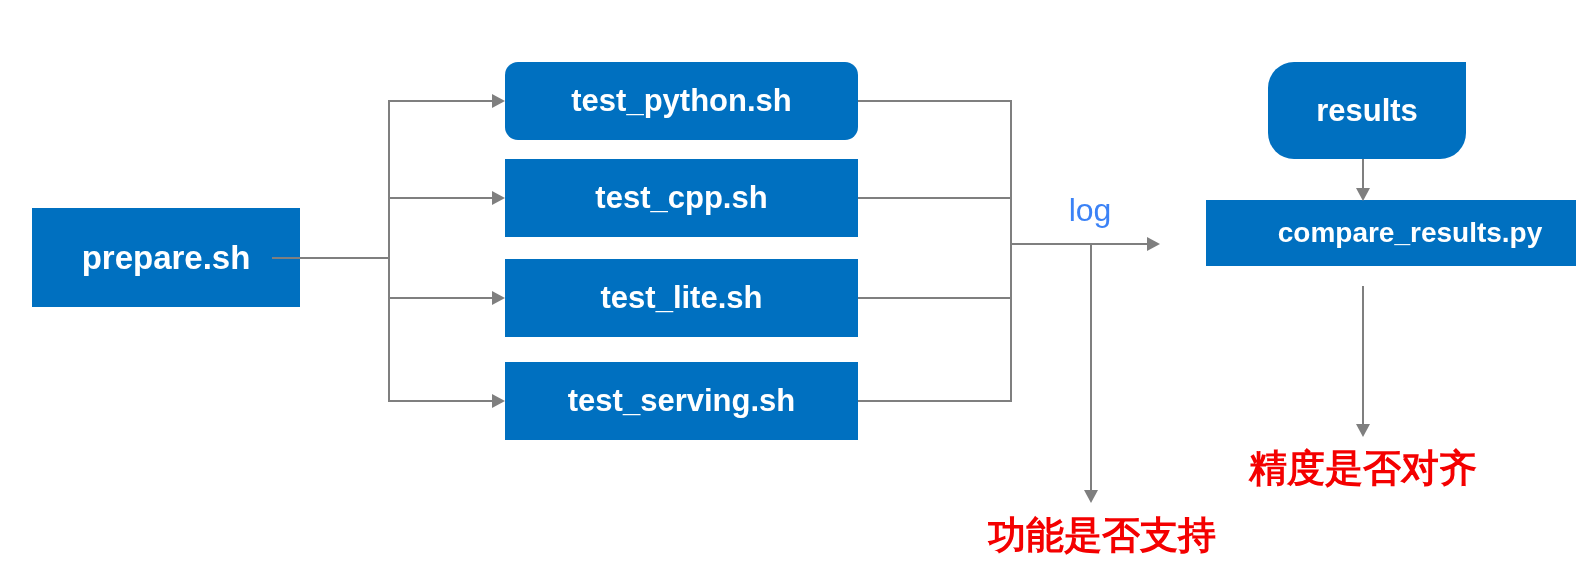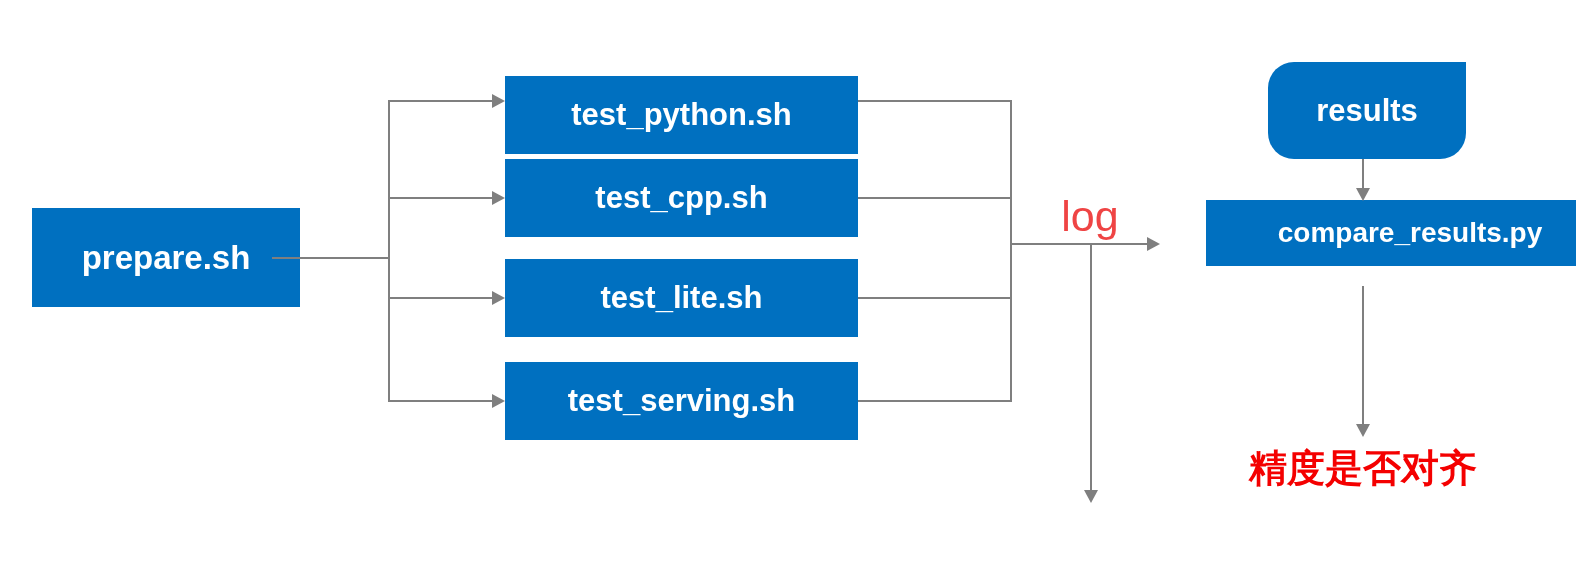--- a/index.html
+++ b/index.html
@@ -22,21 +22,21 @@
     font-weight: bold;
     display: flex;
     align-items: center;
     justify-content: center;
     text-align: center;
     box-sizing: border-box;
     white-space: nowrap;
   }
   .node-prepare   { left: 5px;    top: 208px; width: 268px; height: 99px; font-size: 33px; margin-left: 27px; }
   .node-test      { left: 505px;  width: 353px; height: 78px; font-size: 31px; }
-  .node-test-1    { top: 76px; }
+  .node-test-1    { top: 62px; border-radius: 13px; }
   .node-test-2    { top: 159px; }
   .node-test-3    { top: 259px; }
   .node-test-4    { top: 362px; }
   .node-results   { left: 1268px; top: 62px;  width: 198px; height: 97px; font-size: 31px;
                     border-radius: 26px 0 26px 26px; }
   .node-compare   { left: 1206px; top: 200px; width: 408px; height: 66px; font-size: 28px; }
 
   .line {
     position: absolute;
     background: #7f7f7f;
@@ -53,22 +53,22 @@
     width: 0; height: 0;
     border-left: 7px solid transparent;
     border-right: 7px solid transparent;
     border-top: 13px solid #7f7f7f;
   }
   .label-log {
     position: absolute;
     left: 1040px; top: 192px;
     width: 100px;
     text-align: center;
-    color: #ef4444;
-    font-size: 43px;
+    color: #3b82f6;
+    font-size: 32px;
     font-weight: normal;
   }
   .label-red {
     position: absolute;
     color: #f40000;
     font-weight: bold;
     font-size: 38px;
     text-align: center;
     white-space: nowrap;
     font-family: Liberation Mono, monospace;
@@ -111,20 +111,21 @@
   <div class="line" style="left:858px; top:297px; width:154px; height:2px;"></div>
   <div class="line" style="left:858px; top:400px; width:154px; height:2px;"></div>
   <div class="line" style="left:1010px; top:100px; width:2px; height:302px;"></div>
 
   <div class="line" style="left:1010px; top:243px; width:137px; height:2px;"></div>
   <div class="arrow-r" style="left:1147px; top:237px;"></div>
   <div class="label-log">log</div>
 
   <div class="line" style="left:1090px; top:244px; width:2px; height:246px;"></div>
   <div class="arrow-d" style="left:1084px; top:490px;"></div>
+  <div class="label-red label-red-function">功能是否支持</div>
 
   <div class="line" style="left:1362px; top:159px; width:2px; height:30px;"></div>
   <div class="arrow-d" style="left:1356px; top:188px;"></div>
 
   <div class="line" style="left:1362px; top:286px; width:2px; height:139px;"></div>
   <div class="arrow-d" style="left:1356px; top:424px;"></div>
   <div class="label-red label-red-accuracy">精度是否对齐</div>
 
 </div>
 

